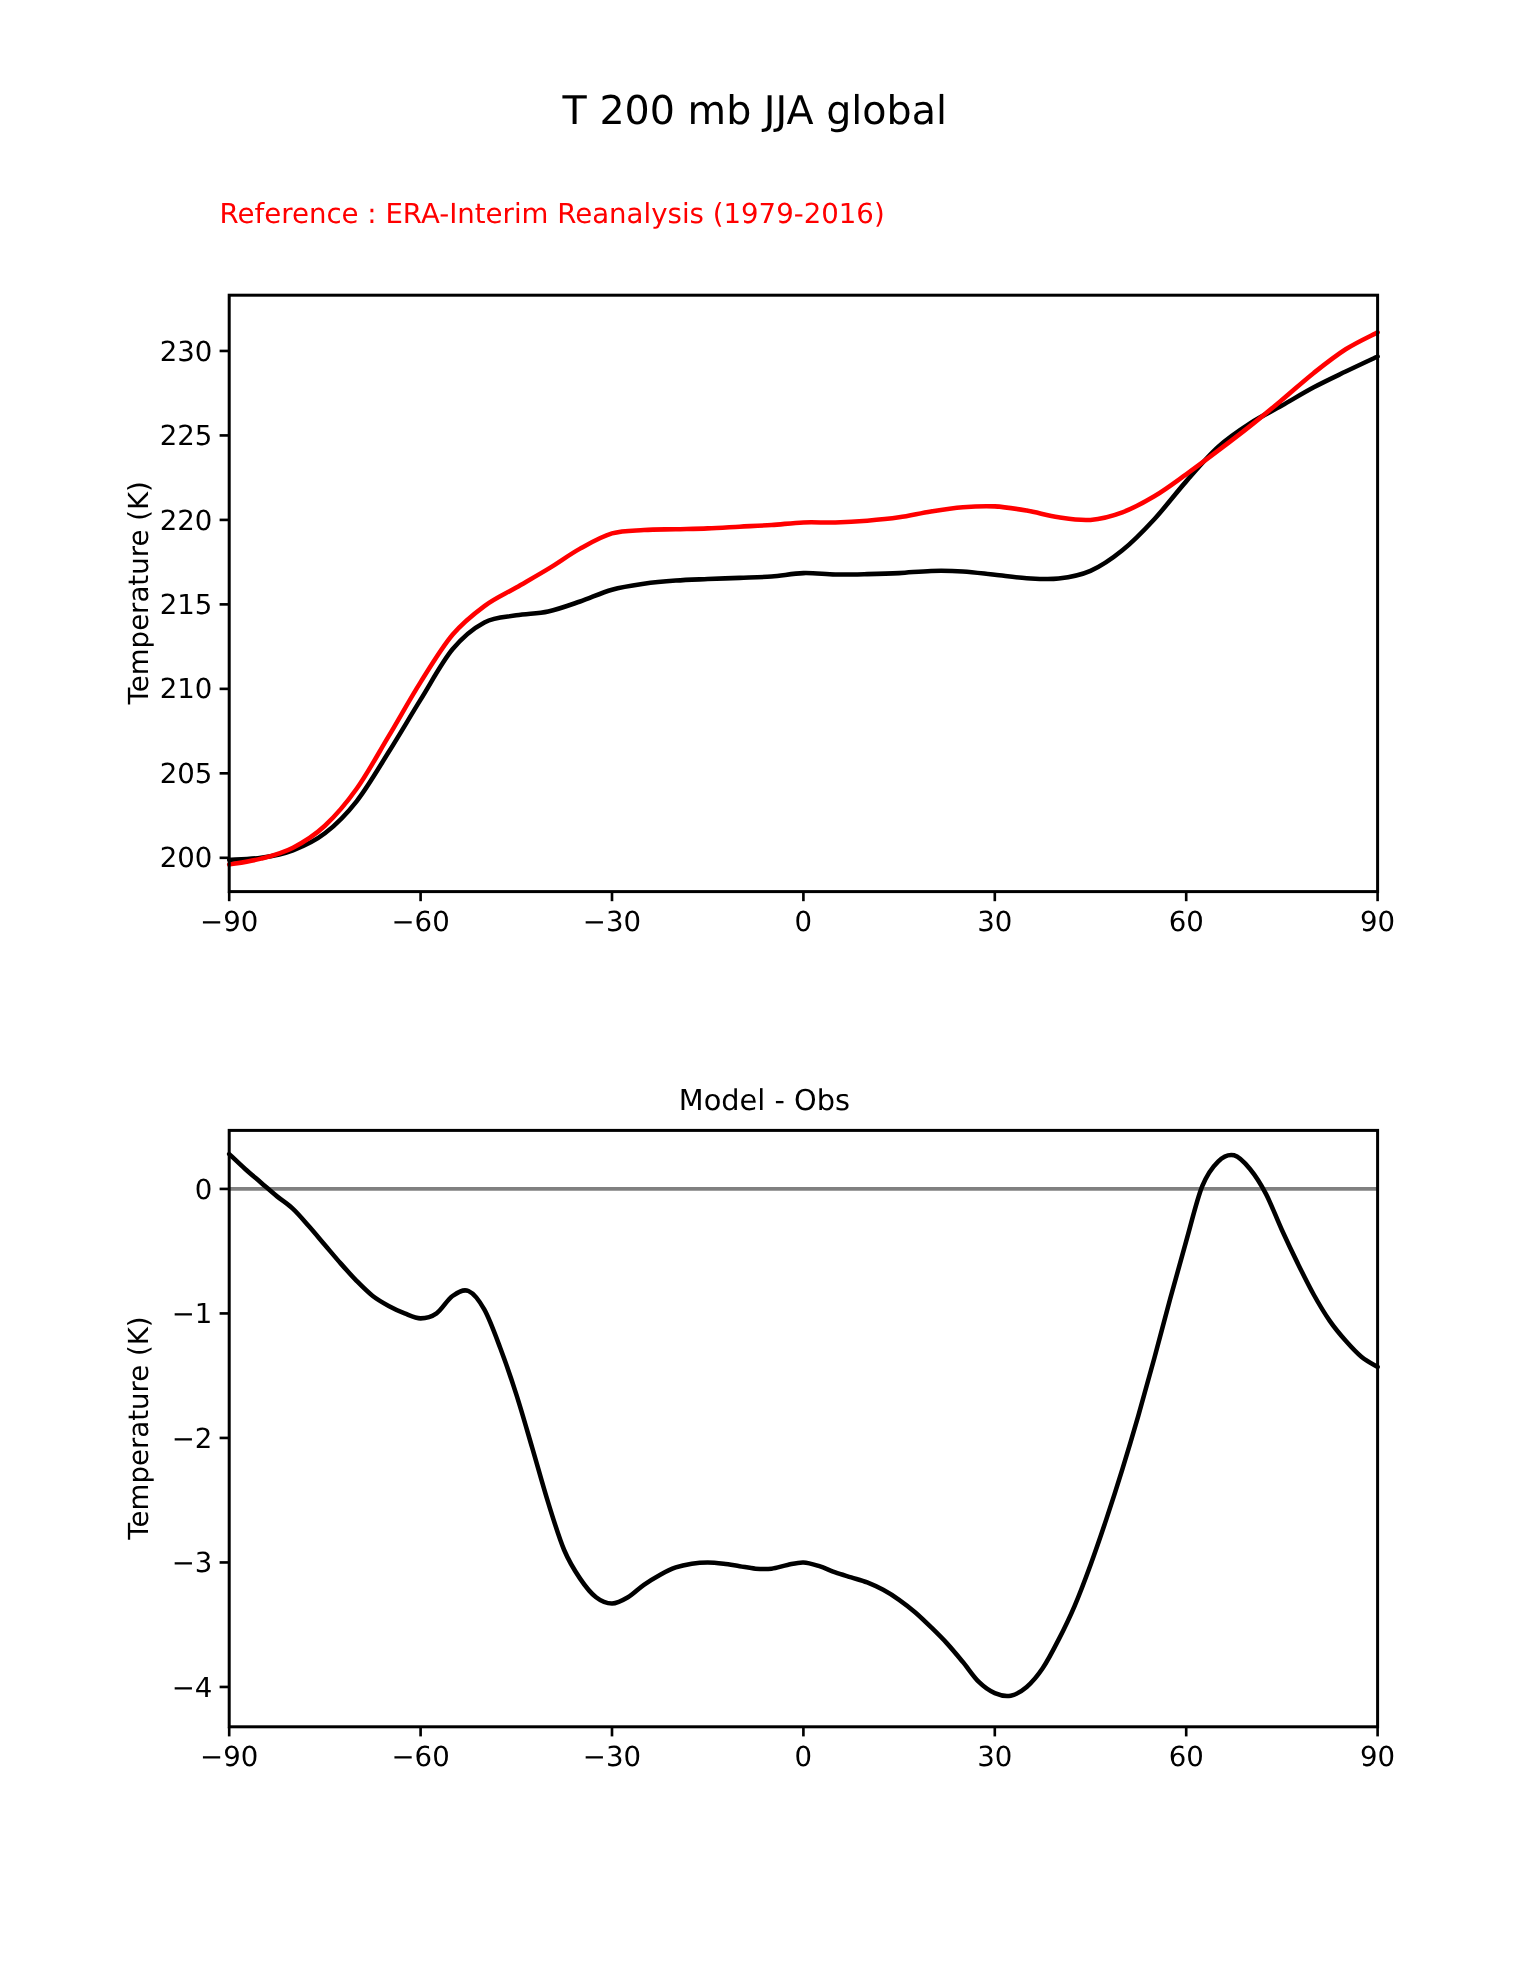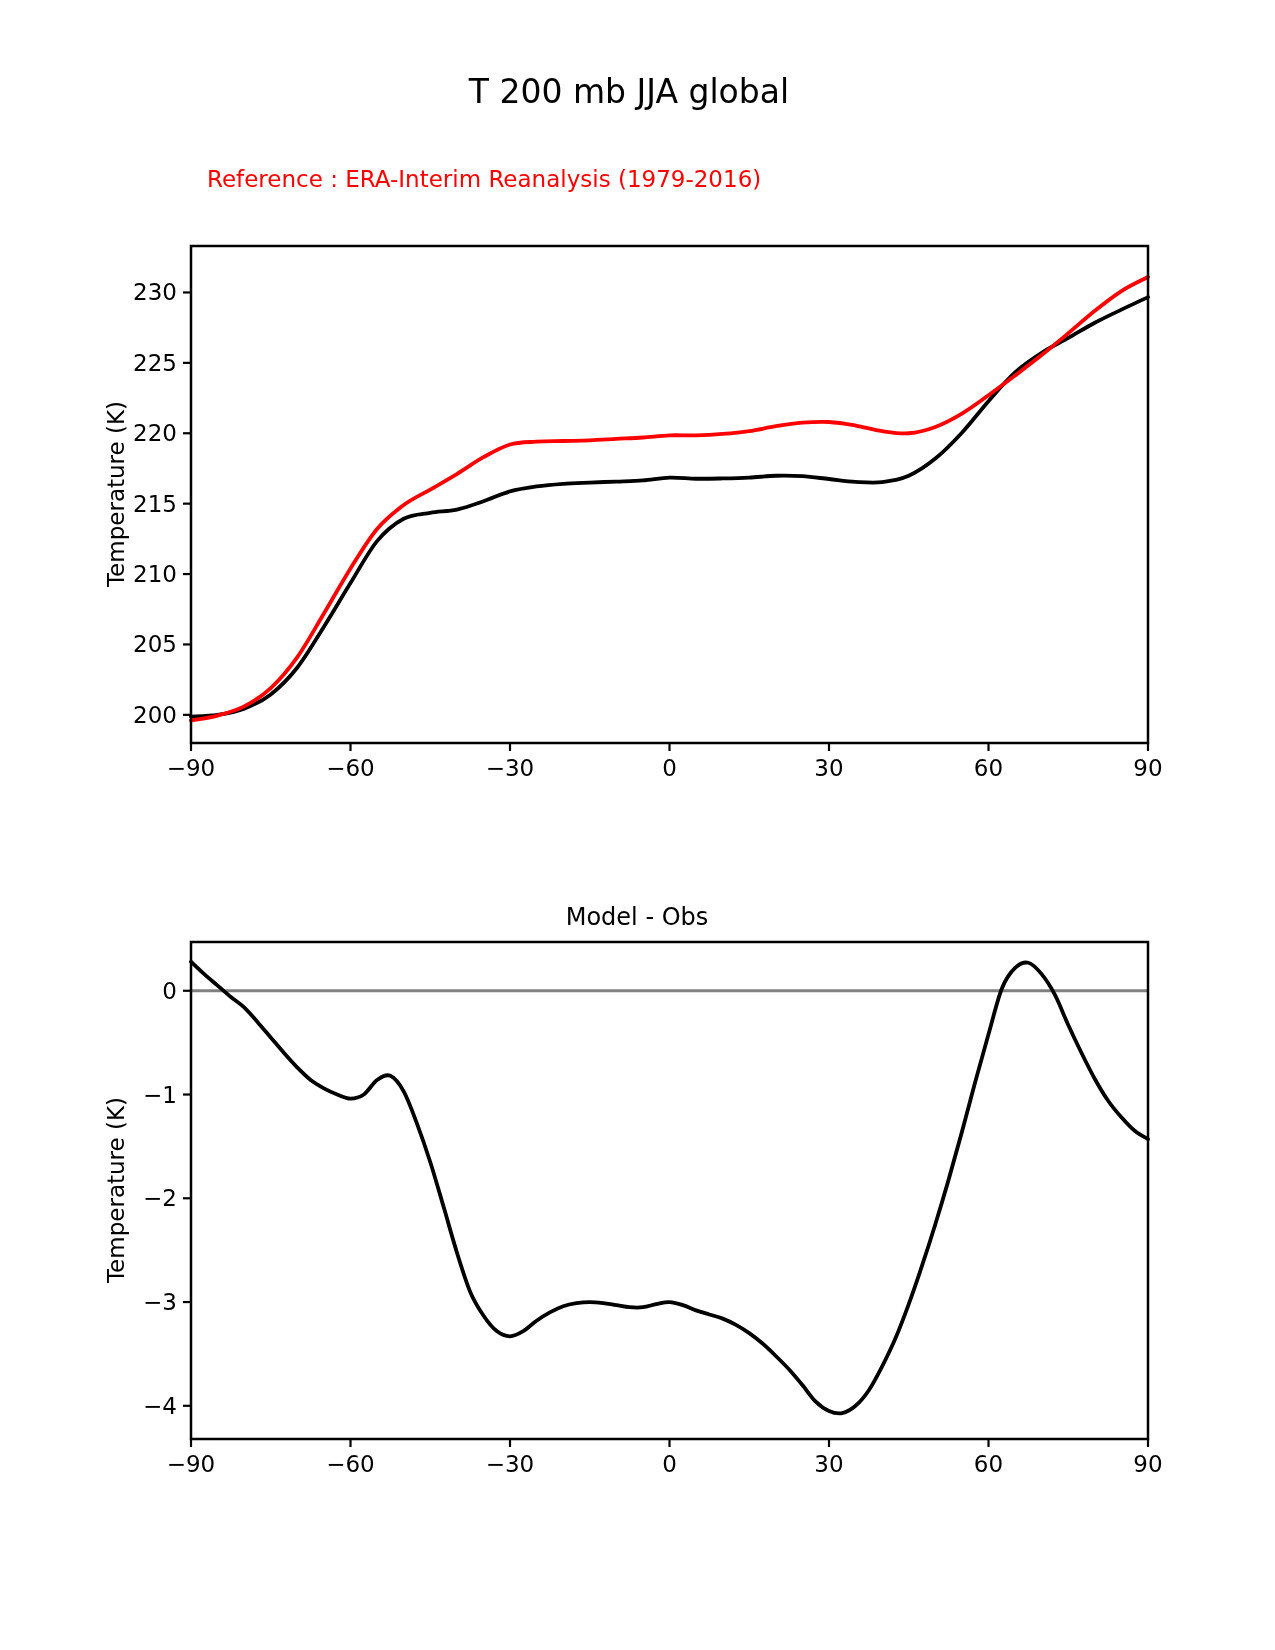--- a/index.html
+++ b/index.html
@@ -14,21 +14,21 @@
   #subplot2-title{top:903px;left:637px;transform:translateX(-50%);font-size:24px;white-space:nowrap;text-align:center;}
   svg{position:absolute;top:0;left:0;}
   svg text{font-family:"DejaVu Sans","Liberation Sans",sans-serif;font-size:23px;fill:#000;}
 </style>
 </head>
 <body>
 
 <div class="abs" id="main-title">T 200 mb JJA global</div>
 
 <div class="abs" id="legend">
-  <div style="color: rgb(255, 0, 0); margin-left: 24px;">Reference : ERA-Interim Reanalysis (1979-2016)</div>
+  <div style="color: rgb(255, 0, 0);">Reference : ERA-Interim Reanalysis (1979-2016)</div>
 </div>
 
 <div class="abs ylabel" id="ylabel-top">Temperature (K)</div>
 <div class="abs ylabel" id="ylabel-bottom">Temperature (K)</div>
 
 <div class="abs" id="subplot2-title">Model - Obs</div>
 
 <svg id="plots" width="1275" height="1650" viewBox="0 0 1275 1650">
   <g id="chart-0">
       <path d="M191.00,716.53C195.43,716.25 208.72,716.16 217.58,714.84C226.44,713.53 235.31,712.05 244.17,708.65C253.03,705.24 261.89,701.28 270.75,694.43C279.61,687.57 288.47,678.82 297.33,667.53C306.19,656.25 315.06,640.78 323.92,626.70C332.78,612.63 341.64,597.33 350.50,583.06C359.36,568.79 368.22,551.83 377.08,541.10C385.94,530.38 394.81,523.43 403.67,518.72C412.53,514.00 421.39,514.33 430.25,512.80C439.11,511.28 447.97,511.49 456.83,509.56C465.69,507.64 474.56,504.29 483.42,501.26C492.28,498.23 501.14,493.87 510.00,491.40C518.86,488.94 527.72,487.74 536.58,486.47C545.44,485.21 554.31,484.46 563.17,483.80C572.03,483.14 580.89,482.91 589.75,482.53C598.61,482.16 607.47,481.90 616.33,481.55C625.19,481.20 634.06,481.08 642.92,480.42C651.78,479.76 660.64,477.89 669.50,477.60C678.36,477.32 687.22,478.59 696.08,478.73C704.94,478.87 713.81,478.64 722.67,478.45C731.53,478.26 740.39,478.05 749.25,477.60C758.11,477.16 766.97,476.01 775.83,475.77C784.69,475.54 793.56,475.66 802.42,476.20C811.28,476.74 820.14,478.07 829.00,479.01C837.86,479.95 846.72,481.31 855.58,481.83C864.44,482.34 873.31,483.12 882.17,482.11C891.03,481.10 899.89,479.69 908.75,475.77C917.61,471.86 926.47,465.78 935.33,458.60C944.19,451.42 953.06,442.27 961.92,432.69C970.78,423.12 979.64,411.20 988.50,401.15C997.36,391.11 1006.22,380.48 1015.08,372.43C1023.94,364.38 1032.81,358.61 1041.67,352.86C1050.53,347.11 1059.39,342.96 1068.25,337.94C1077.11,332.92 1085.97,327.45 1094.83,322.73C1103.69,318.02 1112.56,313.91 1121.42,309.64C1130.28,305.37 1143.57,299.20 1148.00,297.11" fill="none" stroke="#000000" stroke-width="3.8" stroke-linecap="round"></path>

